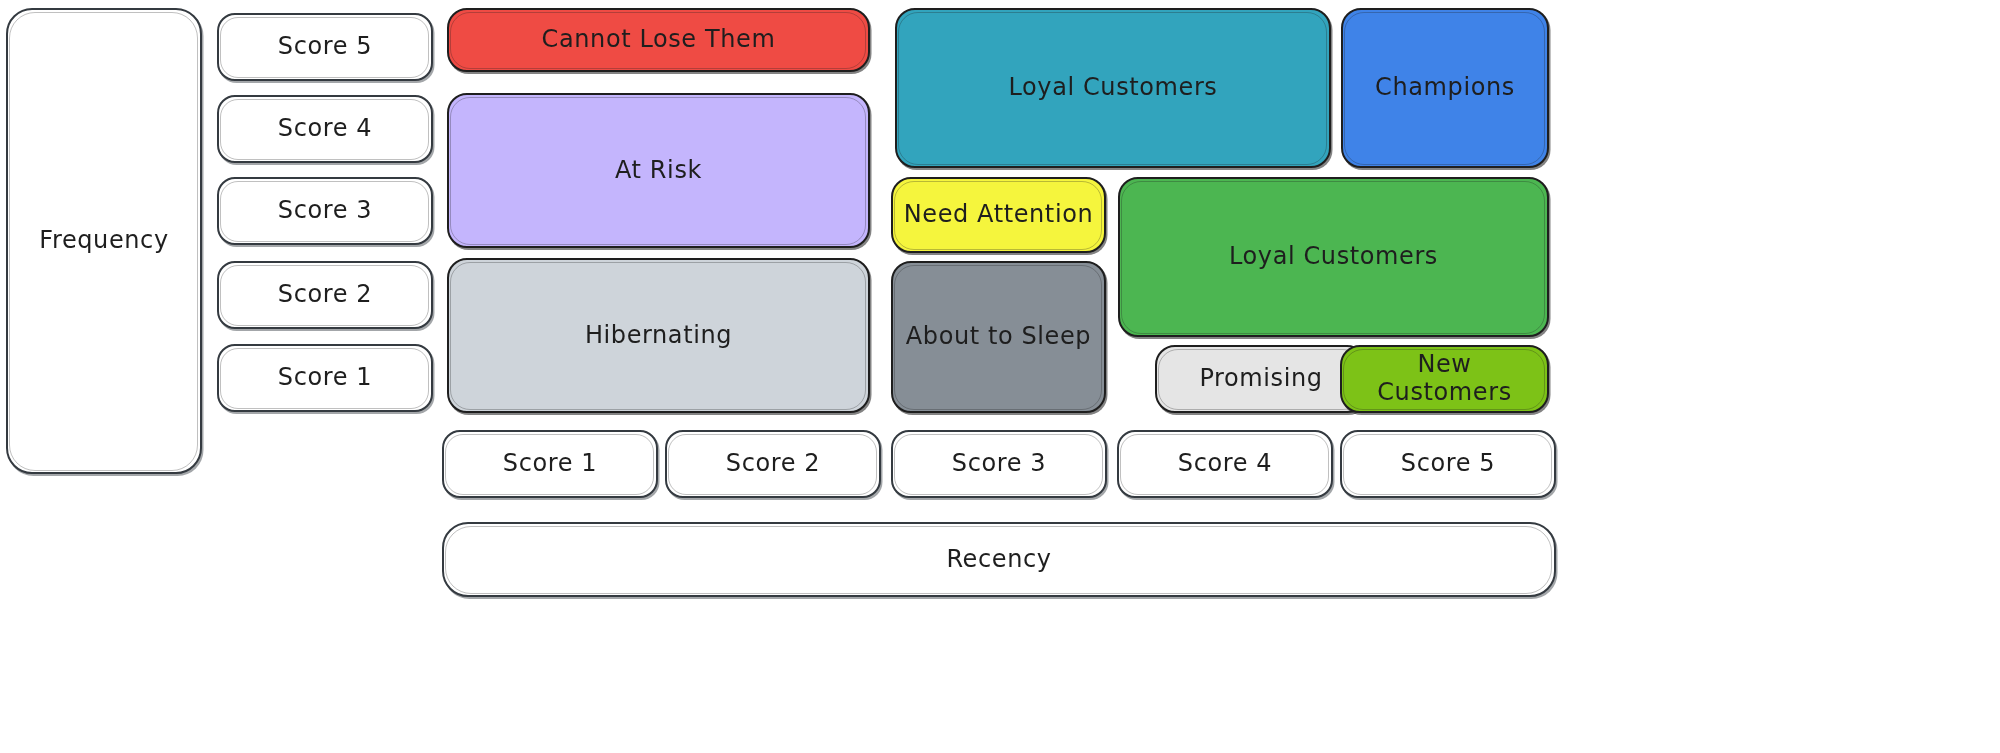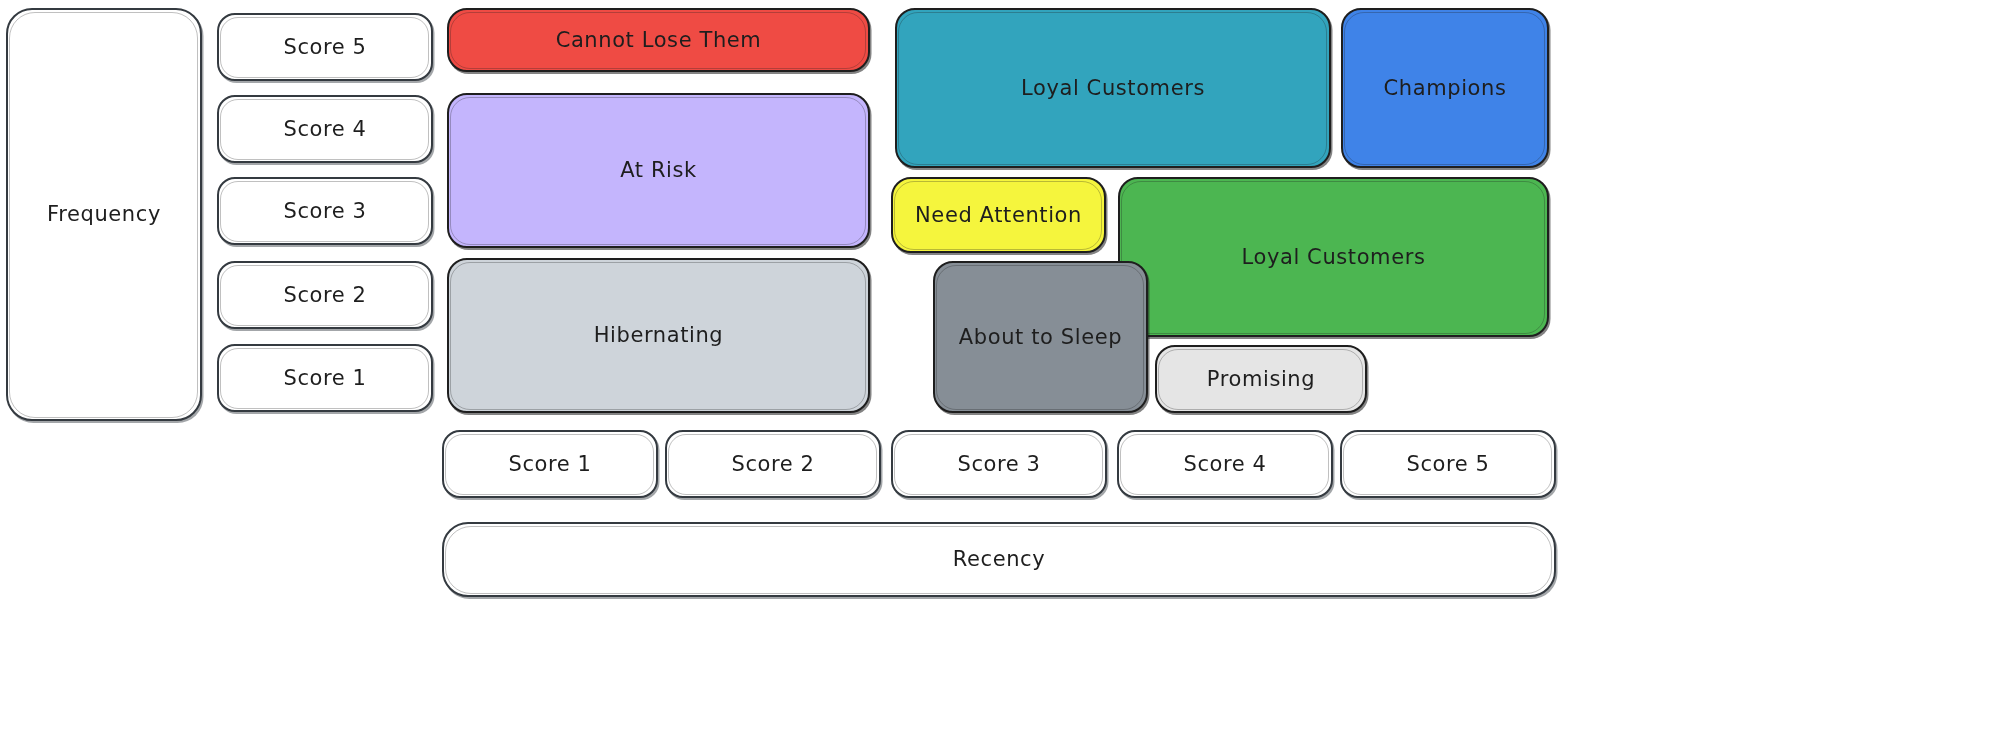--- a/index.html
+++ b/index.html
@@ -24,21 +24,21 @@
     position: absolute;
     box-sizing: border-box;
     border: 2px solid #1e1e1e;
     border-radius: 18px;
     display: flex;
     align-items: center;
     justify-content: center;
     text-align: center;
     color: #1e1e1e;
     font-family: "DejaVu Sans", sans-serif;
-    font-size: 21px;
+    font-size: 24px;
     font-weight: 400;
     letter-spacing: 0.6px;
     line-height: 1.15;
     padding: 4px 10px;
     
     box-shadow: 1.5px 2px 0 rgba(30,30,30,0.55);
   }
   .box.axis {
     background: #ffffff;
     border-color: #343a40;
@@ -66,21 +66,21 @@
     border: 1px solid rgba(30,30,30,0.28);
     border-radius: inherit;
     pointer-events: none;
   }
 </style>
 </head>
 <body>
 
 <div id="canvas">
 
-  <div class="box axis-big" style="left:6px; top:8px; width:196px; height:413px;">
+  <div class="box axis-big" style="left:6px; top:8px; width:196px; height:466px;">
     <span class="label">Frequency</span>
   </div>
 
   <div class="box axis" style="left:217px; top:13px; width:216px; height:68px;">
     <span class="label">Score 5</span>
   </div>
   <div class="box axis" style="left:217px; top:95px; width:216px; height:68px;">
     <span class="label">Score 4</span>
   </div>
   <div class="box axis" style="left:217px; top:177px; width:216px; height:68px;">
@@ -114,28 +114,31 @@
   </div>
 
   <div class="box seg" style="left:891px; top:177px; width:215px; height:76px; background:#f5f53d;">
     <span class="label">Need Attention</span>
   </div>
 
   <div class="box seg" style="left:1118px; top:177px; width:431px; height:160px; background:#4cb651;">
     <span class="label">Loyal Customers</span>
   </div>
 
-  <div class="box seg" style="left:891px; top:261px; width:215px; height:152px; background:#868e96;margin-left:42px;">
+  <div class="box seg" style="left:891px; top:261px; width:215px; height:152px; background:#868e96;">
     <span class="label">About to Sleep</span>
   </div>
 
   <div class="box seg" style="left:1155px; top:345px; width:212px; height:68px; background:#e5e5e5;">
     <span class="label">Promising</span>
   </div>
 
+  <div class="box seg" style="left:1340px; top:345px; width:209px; height:68px; background:#7dc217;">
+    <span class="label">New Customers</span>
+  </div>
 
   <div class="box axis" style="left:442px; top:430px; width:216px; height:68px;">
     <span class="label">Score 1</span>
   </div>
   <div class="box axis" style="left:665px; top:430px; width:216px; height:68px;">
     <span class="label">Score 2</span>
   </div>
   <div class="box axis" style="left:891px; top:430px; width:216px; height:68px;">
     <span class="label">Score 3</span>
   </div>

